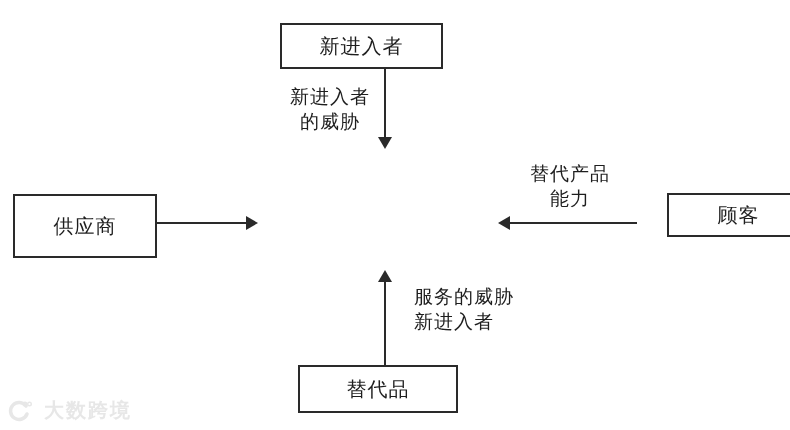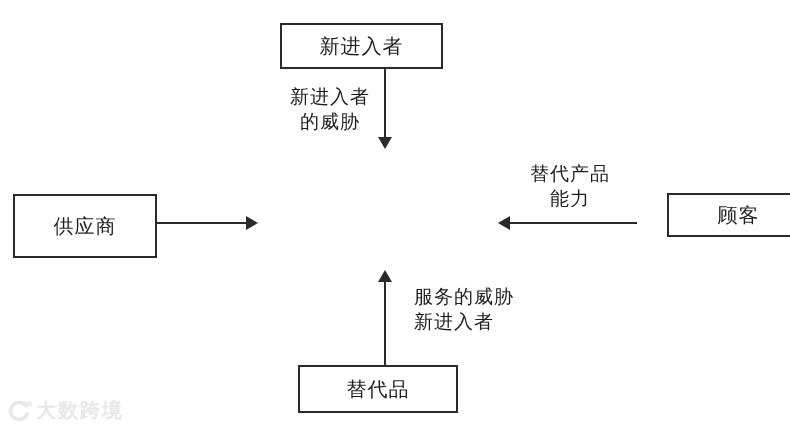--- a/index.html
+++ b/index.html
@@ -35,21 +35,21 @@
   .lbl.center{text-align:center;}
   .line{position:absolute;background:#2a2a2a;}
   .arrowhead{position:absolute;width:0;height:0;}
   .ah-down{border-left:7px solid transparent;border-right:7px solid transparent;border-top:12px solid #2a2a2a;}
   .ah-up{border-left:7px solid transparent;border-right:7px solid transparent;border-bottom:12px solid #2a2a2a;}
   .ah-right{border-top:7px solid transparent;border-bottom:7px solid transparent;border-left:12px solid #2a2a2a;}
   .ah-left{border-top:7px solid transparent;border-bottom:7px solid transparent;border-right:12px solid #2a2a2a;}
   .watermark{
     position:absolute;
     left:8px;top:397px;
-    display:flex;align-items:center;gap:4px;
+    display:flex;align-items:center;gap:12px;
     color:#e7e7e7;
     font-size:20px;
     font-weight:bold;
     letter-spacing:2px;
     user-select:none;
   }
   .watermark svg{display:block;}
 </style>
 </head>
 <body>

